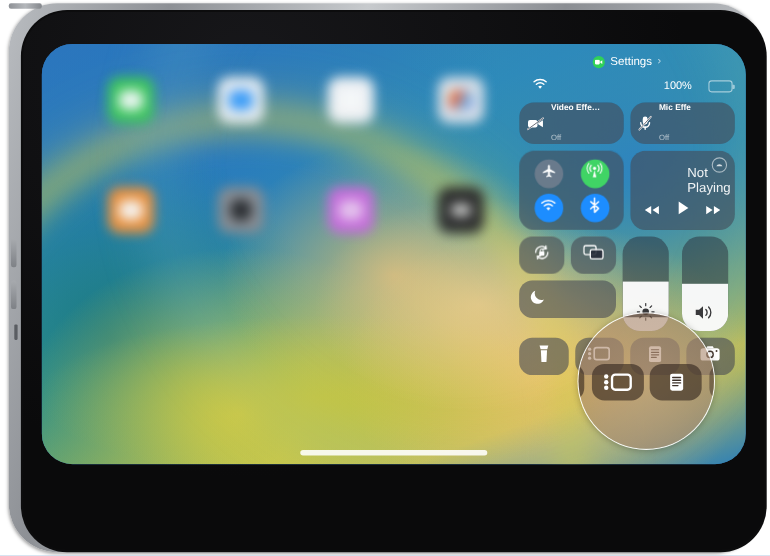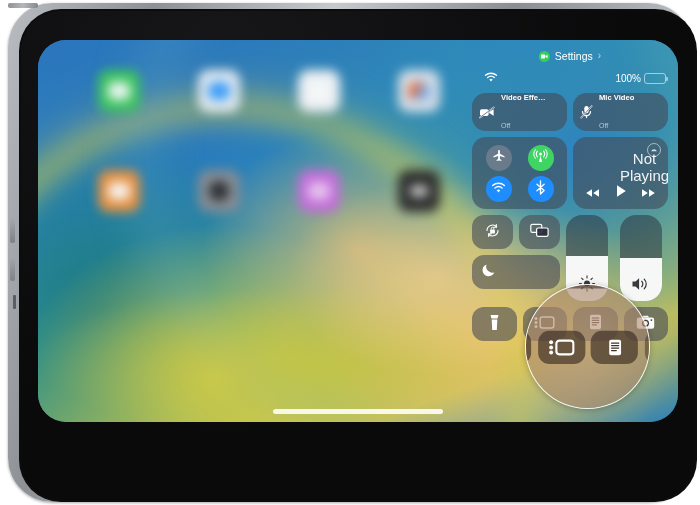--- a/index.html
+++ b/index.html
@@ -209,21 +209,21 @@
     left: 0; right: 2px; top: 24px;
     display: flex;
     align-items: center;
     justify-content: space-between;
     color: #fff;
   }
   .wifi-ico { margin-left: 12px; }
   .batt-wrap {
     display: flex;
     align-items: flex-start;
-    gap: 3px;
+    gap: 15px;
     font-size: 10px;
     font-weight: 500;
   }
   .batt-body {
     width: 22px; height: 11px;
     border: 1.2px solid rgba(255,255,255,0.55);
     border-radius: 3px;
     padding: 1px;
     box-sizing: border-box;
     position: relative;
@@ -319,22 +319,22 @@
     position: relative;
     padding: 8px 6px 6px;
     box-sizing: border-box;
     display: flex;
     flex-direction: column;
     align-items: center;
     justify-content: space-between;
   }
   .np-text {
     color: rgba(255,255,255,0.92);
-    font-size: 15px;
-    text-align: center;
+    font-size: 12px;
+    text-align: left;
     margin-top: 5px;
     padding-left: 48px;
   }
   .airplay {
     position: absolute;
     right: 7px; top: 6px;
     width: 12px; height: 12px;
     border-radius: 50%;
     border: 1px solid rgba(255,255,255,0.55);
     display: flex; align-items: center; justify-content: center;
@@ -613,21 +613,21 @@
               <span class="tl-ico">
                 <svg width="13" height="14" viewBox="0 0 13 14">
                   <rect x="4.3" y="1" width="4.4" height="7.2" rx="2.2" fill="#fff"></rect>
                   <path d="M2.5 6.6a4 4 0 0 0 8 0" stroke="#fff" stroke-width="1.3" fill="none" stroke-linecap="round"></path>
                   <line x1="6.5" y1="10.4" x2="6.5" y2="12.6" stroke="#fff" stroke-width="1.3" stroke-linecap="round"></line>
                   <line x1="1.2" y1="12.8" x2="11.8" y2="1" stroke="#fff" stroke-width="1.5" stroke-linecap="round"></line>
                   <line x1="1.2" y1="12.8" x2="11.8" y2="1" stroke="rgba(40,44,58,0.9)" stroke-width="0.7" stroke-linecap="round"></line>
                 </svg>
               </span>
               <span class="tl-text">
-                <span class="tl-title">Mic Video</span>
+                <span class="tl-title">Mic Effe</span>
                 <span class="tl-sub">Off</span>
               </span>
             </div>
           </div>
         </div>
 
         <div class="cc-grid" style="margin-bottom:6px;">
           <div class="tile tile-conn">
             <span class="round-btn rb-off">
               <span>

